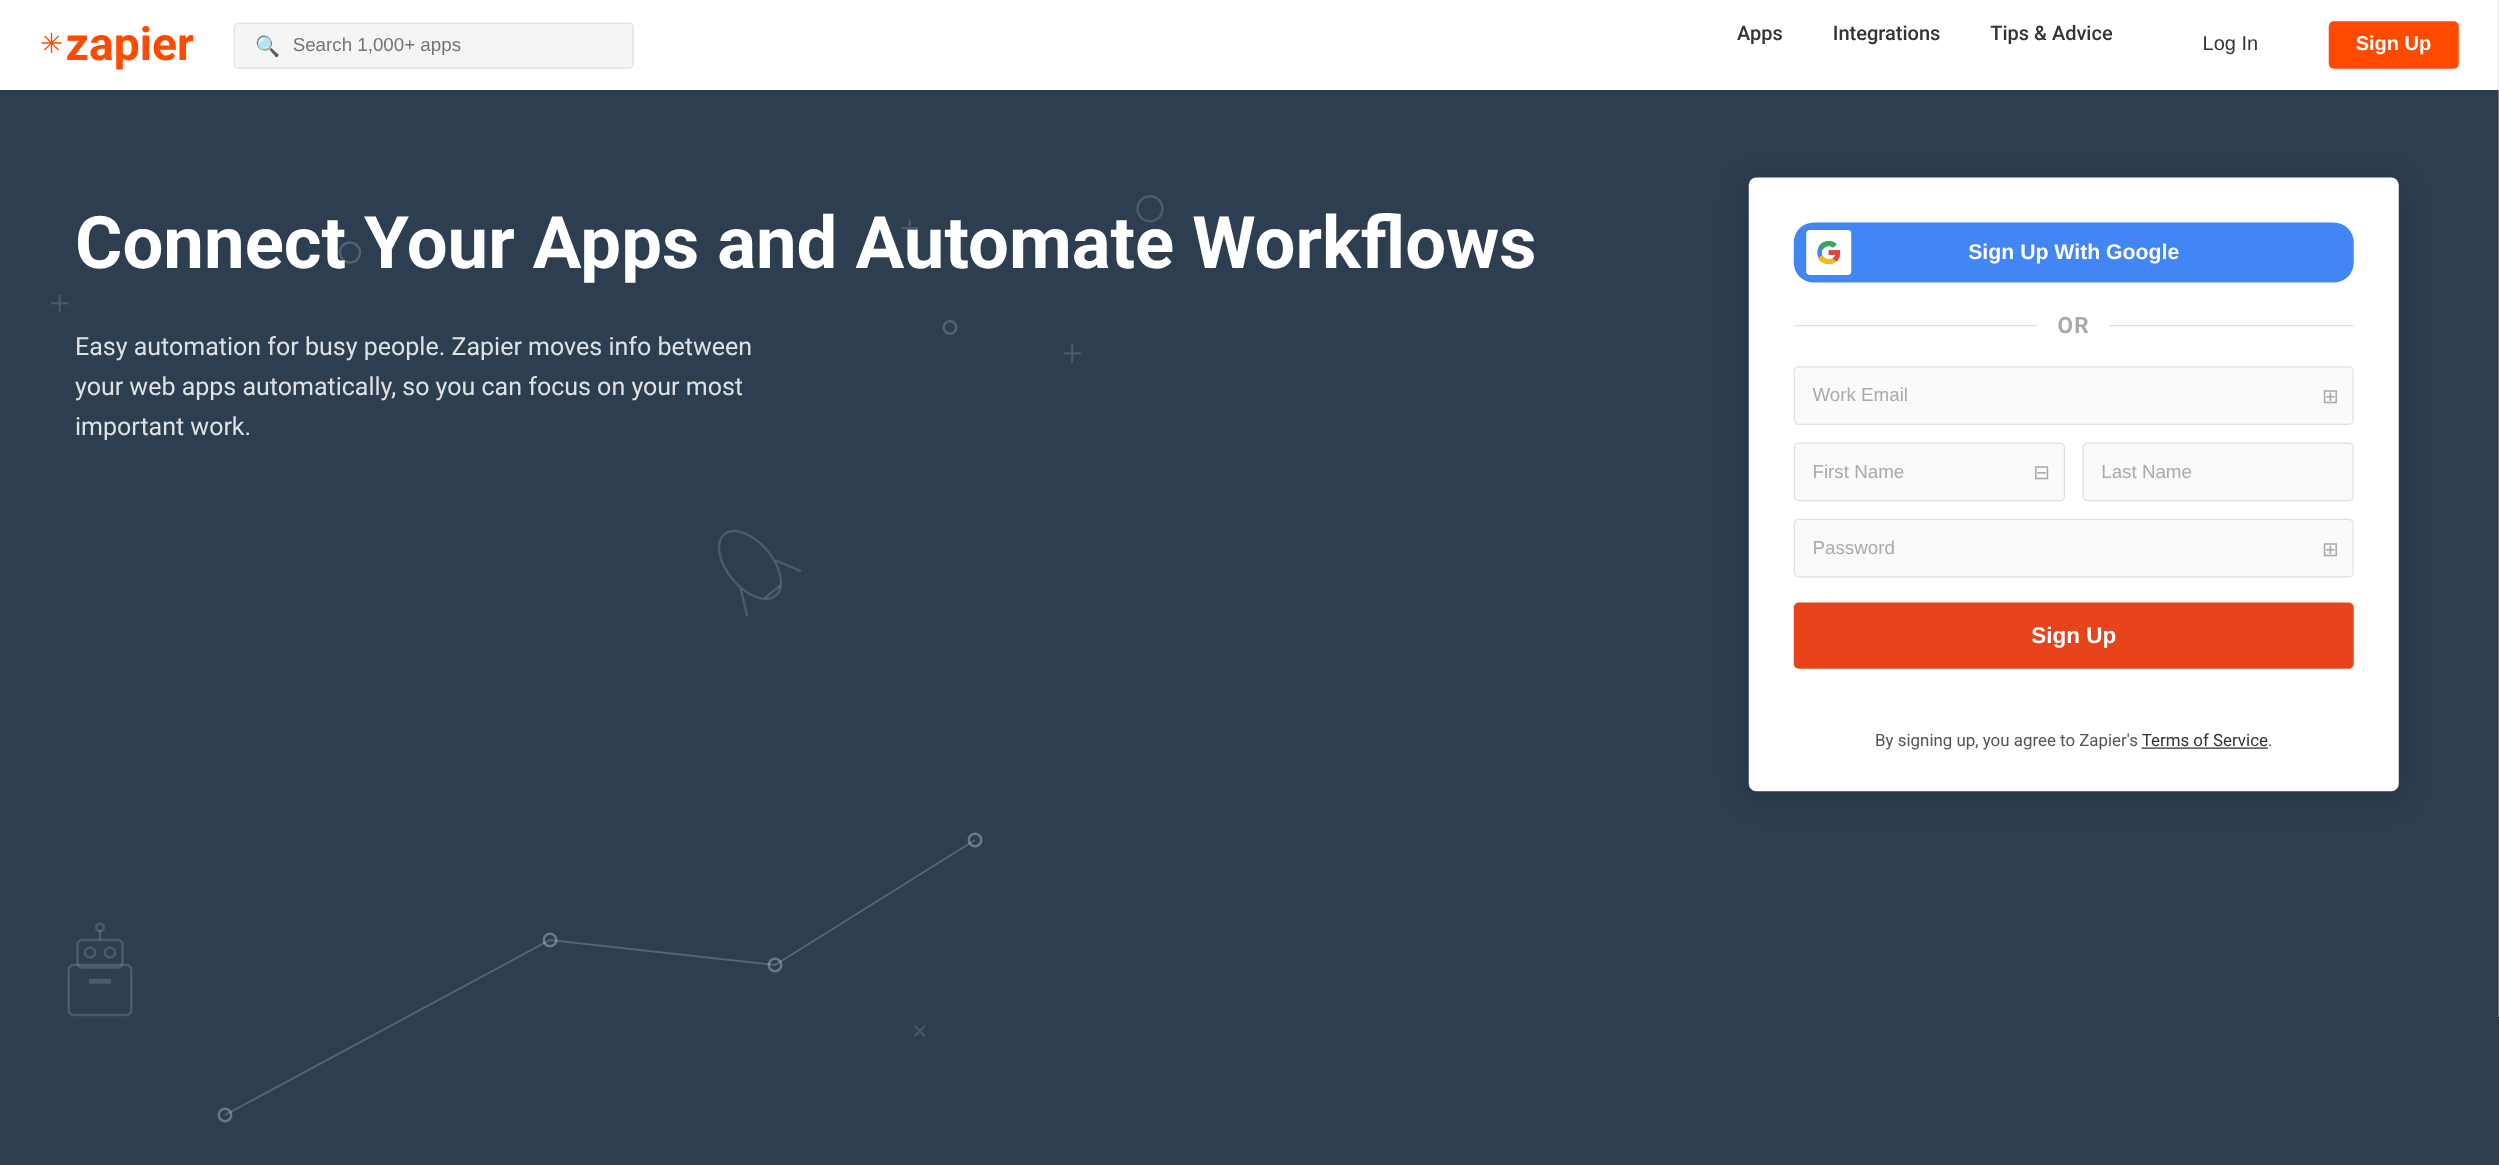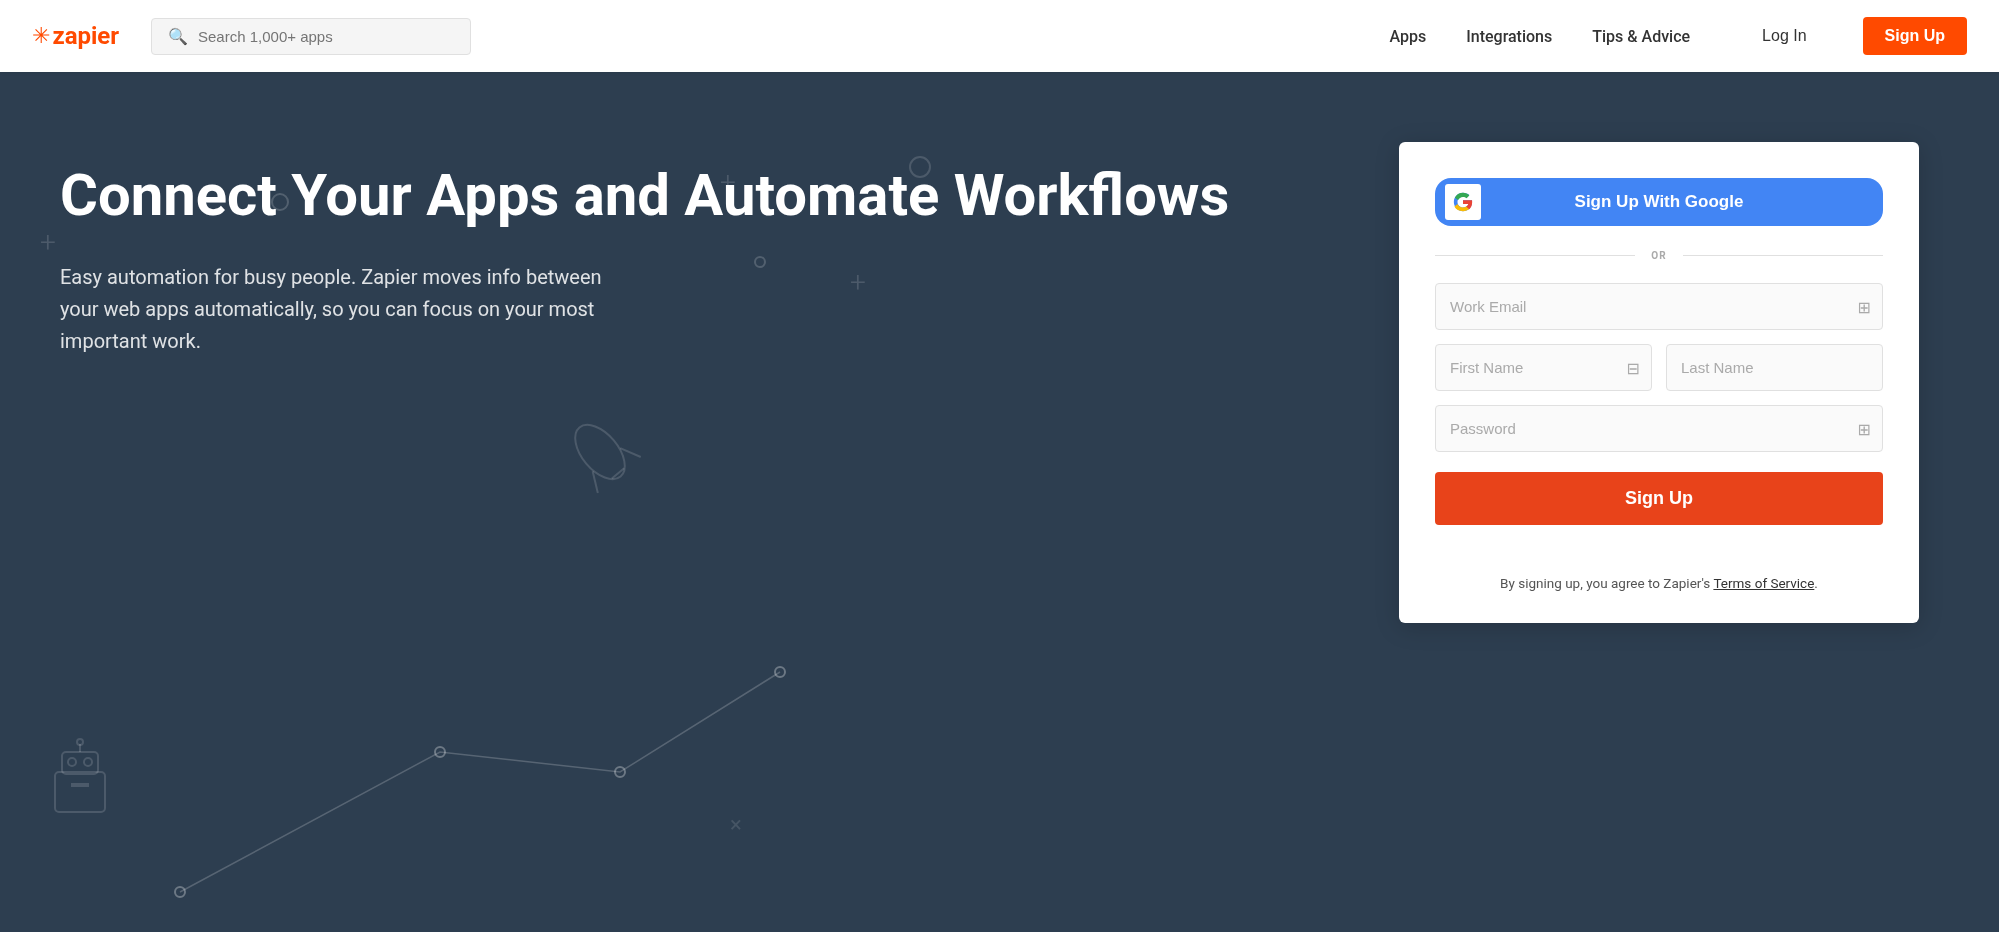--- a/index.html
+++ b/index.html
@@ -16,21 +16,21 @@
       z-index: 10;
       box-shadow: 0 1px 3px rgba(0,0,0,0.08);
     }
     .logo {
       display: flex;
       align-items: center;
       margin-right: 32px;
       text-decoration: none;
     }
     .logo-text {
-      font-size: 24px;
+      font-size: 37px;
       font-weight: 700;
       color: #ff4a00;
     }
     .logo-asterisk {
       color: #ff4a00;
       font-size: 22px;
       margin-right: 2px;
       line-height: 1;
     }
     .search-bar {
@@ -51,21 +51,20 @@
     .search-input {
       border: none;
       background: transparent;
       outline: none;
       font-size: 15px;
       color: #0f172a;
       width: 100%;
     }
     .nav-links {
       display: flex;
-      align-items: center;
       gap: 40px;
     }
     .nav-link {
       font-size: 16px;
       color: #333;
       text-decoration: none;
       font-weight: 500;
       cursor: pointer;
     }
     .btn-login {
@@ -173,21 +172,21 @@
       align-items: center;
       margin-bottom: 22px;
     }
     .divider-line {
       flex: 1;
       height: 1px;
       background: #e0e0e0;
     }
     .divider-text {
       color: #aaa;
-      font-size: 10px;
+      font-size: 18px;
       font-weight: 700;
       letter-spacing: 1px;
       padding: 0 16px;
     }
     .form-group {
       margin-bottom: 14px;
     }
     .form-row {
       display: flex;
       gap: 14px;

